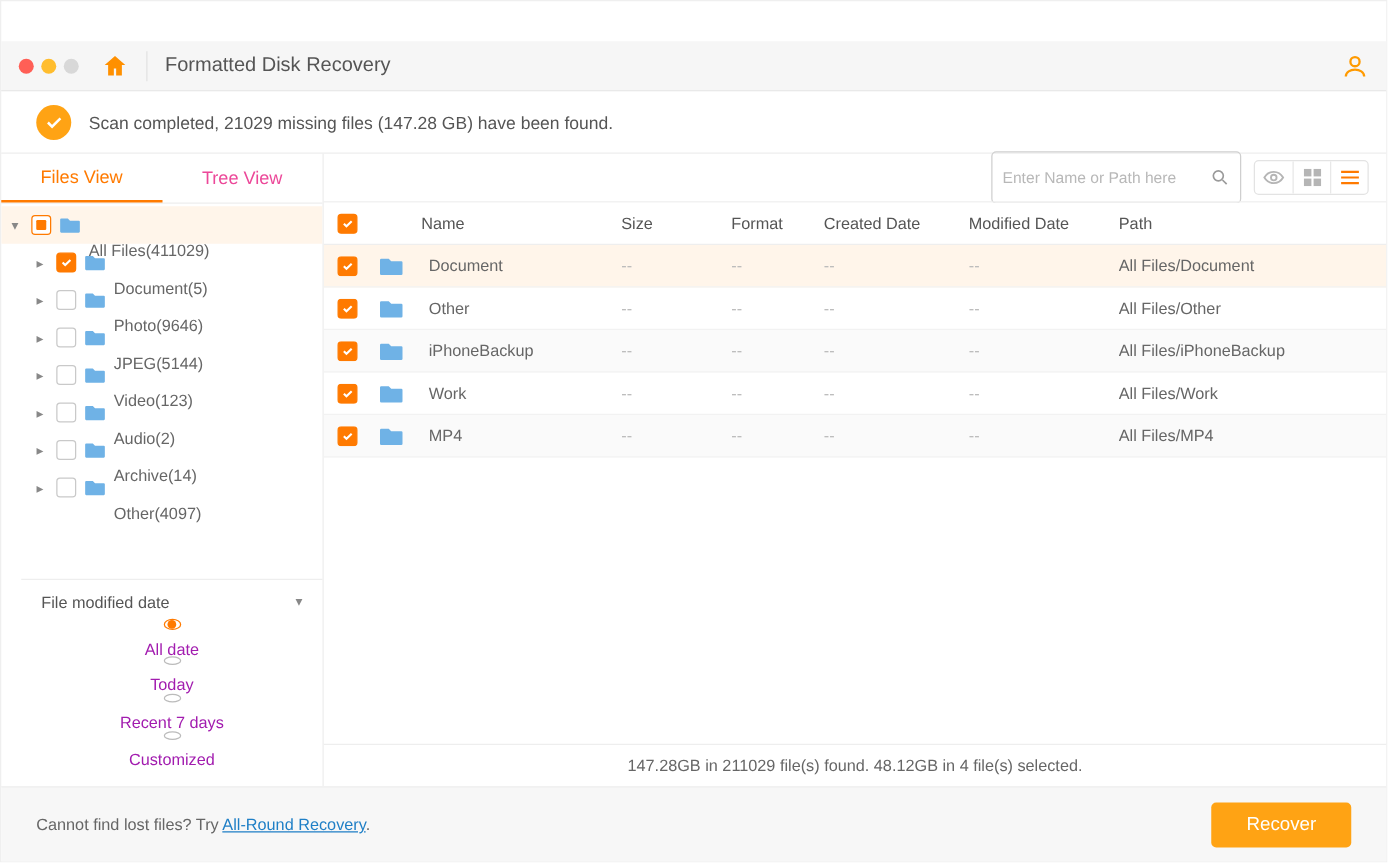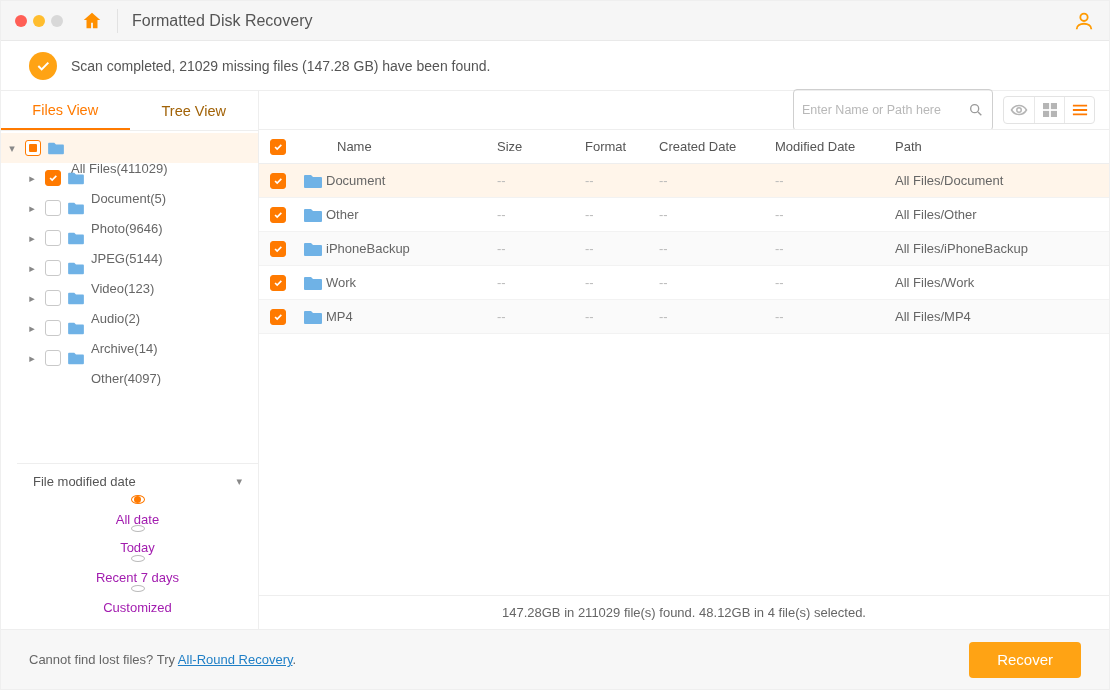--- a/index.html
+++ b/index.html
@@ -1,38 +1,38 @@
 <!DOCTYPE html>
 <html><head>
 <meta charset="utf-8">
 <style>
   * { box-sizing: border-box; margin: 0; padding: 0; }
   html, body { width: 1110px; height: 690px; font-family: -apple-system, BlinkMacSystemFont, "Segoe UI", Arial, sans-serif; font-size: 13px; color: #666; background: #fff; }
   .app { display: flex; flex-direction: column; height: 100%; border: 1px solid #efefef; }
   
-  .titlebar { height: 40px; background: #f6f6f6; display: flex; align-items: center; padding: 0 14px; position: relative; border-bottom: 1px solid #e9e9e9; }
+  .titlebar { height: 40px; background: #f6f6f6; display: flex; align-items: center; padding: 0 14px; position: relative; border-bottom: 1px solid #e9e9e9; margin-top: 32px; }
   .tl-circles { display: flex; gap: 6px; margin-right: 18px; }
   .circle { width: 12px; height: 12px; border-radius: 50%; }
   .circle.red { background: #ff5f56; }
   .circle.yellow { background: #ffbd2e; }
   .circle.gray { background: #d8d8d8; }
   .tb-sep { width: 1px; height: 24px; background: #e2e2e2; margin: 0 14px; }
   .home-icon { color: #ff9000; display:flex; align-items:center;}
   .title-text { color: #555; font-size: 16px; }
   .titlebar .spacer { flex: 1; }
   .user-icon { color: #ff9a00; display:flex; align-items:center; }
   
   .banner { height: 50px; display: flex; align-items: center; padding: 0 28px; gap: 14px; border-bottom: 1px solid #eee; }
   .check-badge { width: 28px; height: 28px; border-radius: 50%; background: #ffa314; display:flex; align-items:center; justify-content:center; color:#fff; }
   .banner-text { color: #555; font-size: 14px; }
   
   .body { display: flex; flex: 1; min-height: 0; }
   .sidebar { width: 258px; display:flex; flex-direction:column; border-right: 1px solid #eee; }
   .tabs { display: flex; height: 40px; border-bottom: 1px solid #eee; }
-  .tab { flex: 1; display:flex; align-items:center; justify-content:center; cursor:pointer; color:#a16207; font-size: 14.5px; }
+  .tab { flex: 1; display:flex; align-items:center; justify-content:center; cursor:pointer; color:#ec4899; font-size: 14.5px; }
   .tab.active { color: #ff7a00; border-bottom: 2px solid #ff7a00; font-weight: 500; }
   .tree { flex: 1; overflow:auto; padding-top: 2px; }
   .tree-row { display:flex; align-items:center; height: 30px; padding-left: 4px; gap: 6px; cursor:pointer; }
   .tree-row.root { background: #fff5ea; }
   .tree-row .chev { width: 14px; display:flex; justify-content:center; color:#888; font-size:11px; }
   .tree-row .indent { width: 14px; }
   .checkbox { width:16px; height:16px; border:1px solid #c9c9c9; border-radius:3px; display:flex; align-items:center; justify-content:center; background:#fff; flex-shrink:0; }
   .checkbox.checked { background:#ff7a00; border-color:#ff7a00; color:#fff; }
   .checkbox.mixed { border-color:#ff7a00; position:relative; }
   .checkbox.mixed::after { content:""; width:8px; height:8px; background:#ff7a00; border-radius:1px; }
@@ -61,21 +61,21 @@
   .table-wrap { flex:1; overflow:auto; border-top: 1px solid #eee; }
   .thead, .trow { display:grid; grid-template-columns: 38px 200px 88px 74px 116px 120px 1fr; align-items:center; }
   .thead { height:34px; border-bottom:1px solid #eee; padding-right:10px; color:#555; background:#fff; }
   .thead .th { font-size:13px; }
   .thead .th.first { padding-left: 40px; }
   .trow { height:34px; border-bottom:1px solid #f2f2f2; padding-right:10px; }
   .trow:nth-child(odd) { background:#fafafa; }
   .trow.selected { background:#fff5ea; }
   .tcell { color:#666; overflow:hidden; text-overflow:ellipsis; white-space:nowrap; }
   .tcell.check { display:flex; justify-content:center; }
-  .tcell.name { display:flex; align-items:center; gap:3px; padding-left: 6px; }
+  .tcell.name { display:flex; align-items:center; gap:20px; padding-left: 6px; }
   .dash { color:#bbb; }
   
   .status { height:34px; border-top:1px solid #eee; display:flex; align-items:center; justify-content:center; color:#666; font-size:13px; }
   
   .footer { height:60px; background:#f7f7f7; border-top:1px solid #eee; display:flex; align-items:center; padding:0 28px; }
   .footer .ftext { color:#666; }
   .footer a { color:#1f7fc6; text-decoration:underline; cursor:pointer; }
   .footer .spacer { flex:1; }
   .recover-btn { background:#ffa314; color:#fff; border:none; border-radius:4px; height:36px; padding:0 28px; font-size:15px; cursor:pointer; }
   svg { display:block; }

